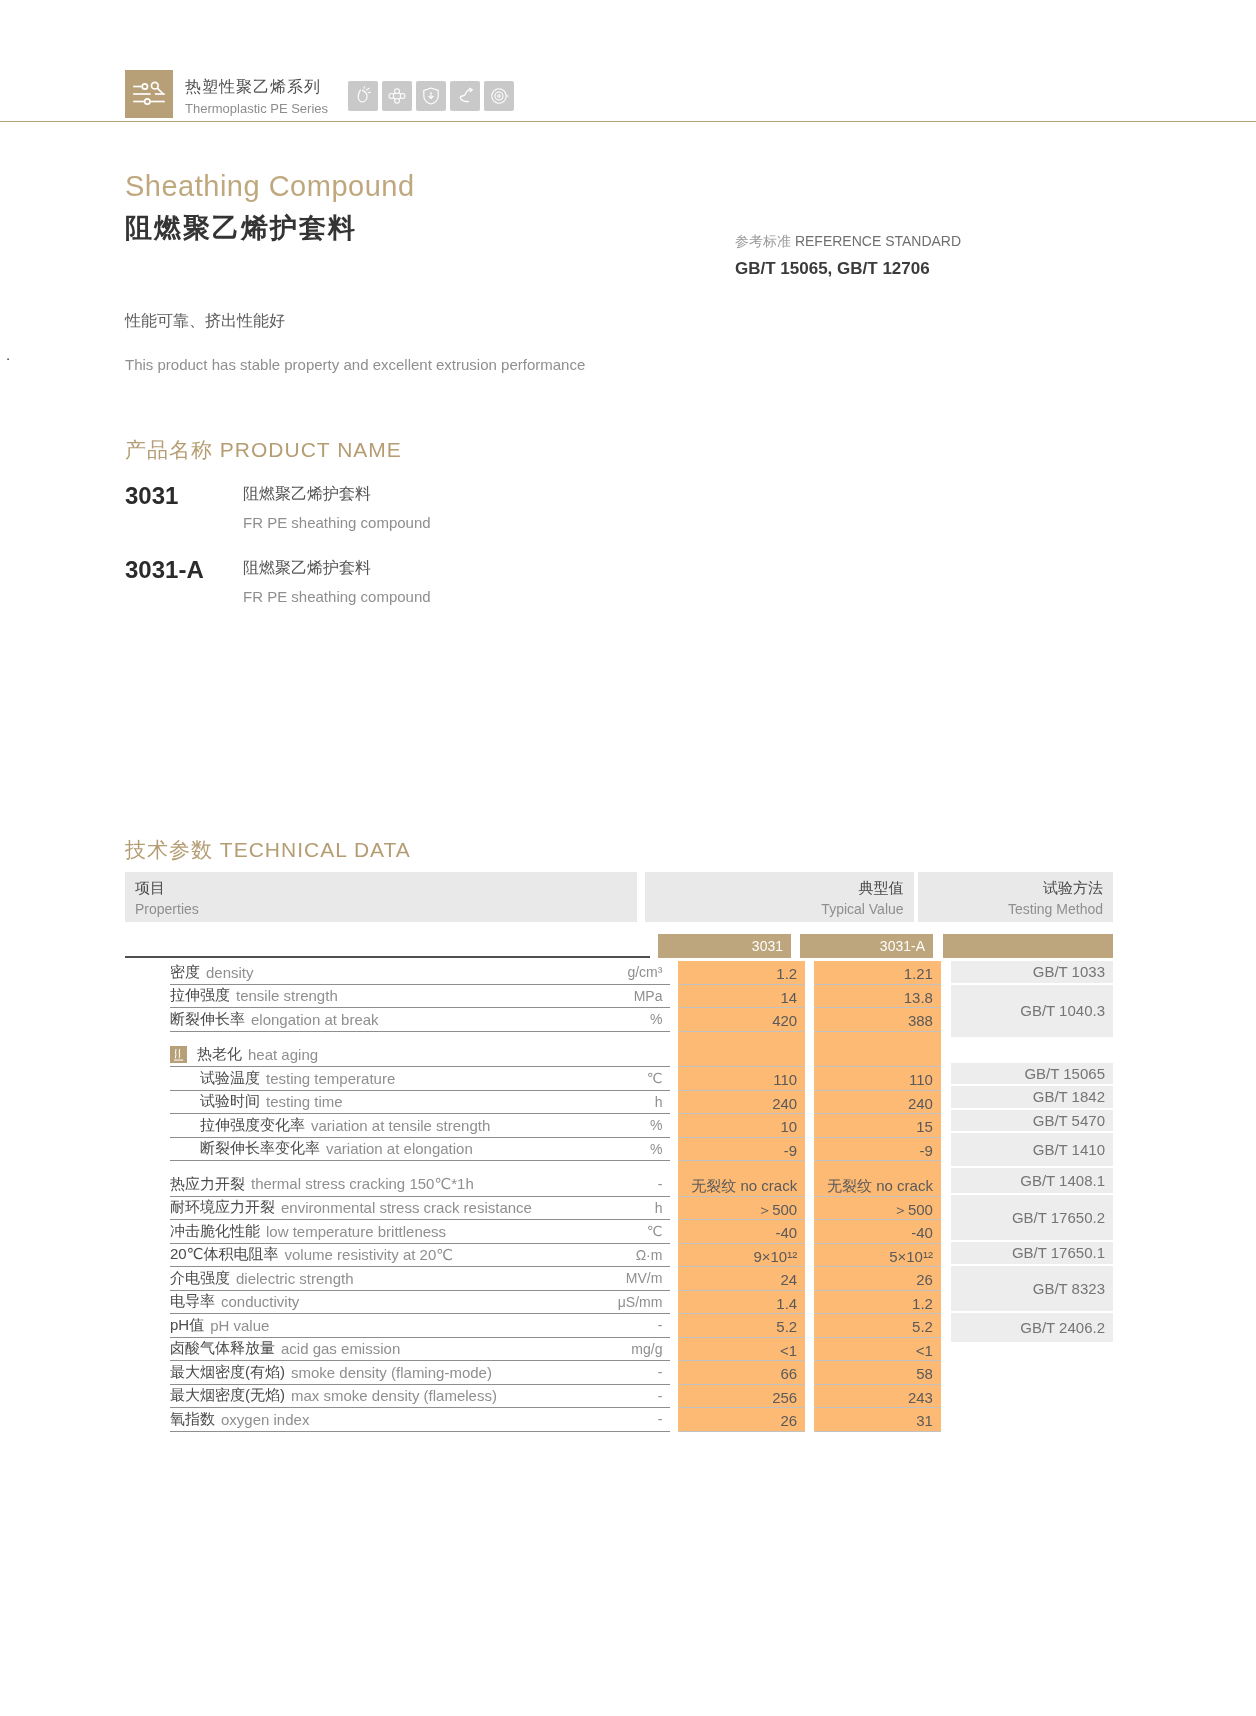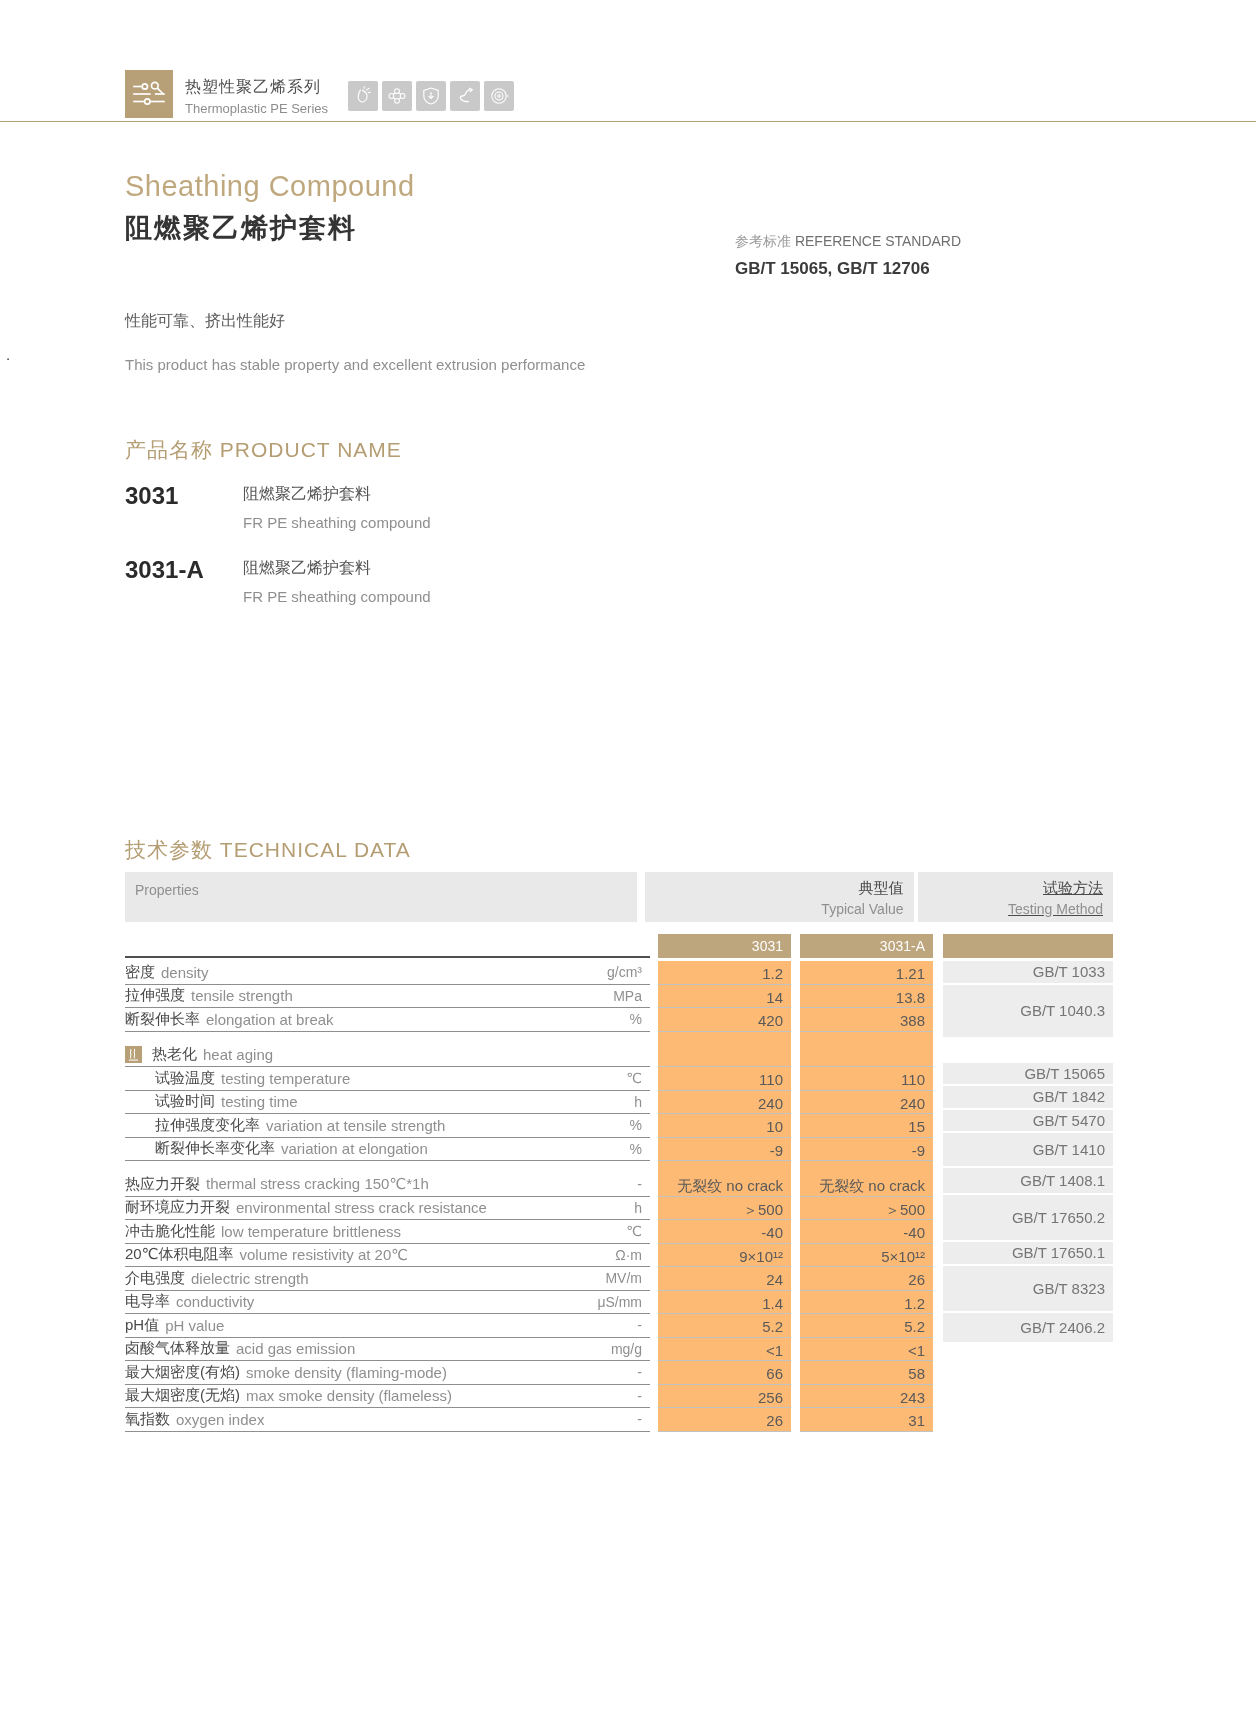--- a/index.html
+++ b/index.html
@@ -44,30 +44,30 @@
   .p-code { width:118px; font-size:24px; font-weight:bold; color:#2b2b2b; }
   .p-desc-cn { font-size:16px; color:#555; margin-top:2px; }
   .p-desc-en { font-size:15px; color:#8f8f8f; margin-top:9px; }
 
   
   .ttable { position:absolute; left:125px; top:872px; width:988px; }
   .thead { display:flex; height:50px; }
   .th { background:#e9e9e9; padding:7px 10px 0 10px; }
   .th-props { width:525px; }
   .th-typ { width:275px; margin-left:8px; text-align:right; }
-  .th-met { width:200px; margin-left:4px; text-align:right;text-decoration:underline; }
+  .th-met { width:200px; margin-left:4px; text-align:right; }
   .th-cn { font-size:15px; color:#4a4a4a; }
   .th-en { font-size:14px; color:#8f8f8f; margin-top:3px; }
   .subhead { display:flex; height:24px; margin-top:12px; }
   .sub-left { width:525px; border-bottom:2px solid #4f4f4f; }
   .sub-grade { width:133px; background:#bda67d; color:#fdfdfc; font-size:14px; text-align:right; padding:4px 8px 0 0; }
   .sub-grade.g1 { margin-left:8px; }
   .sub-grade.g2 { margin-left:9px; }
   .sub-met { width:170px; margin-left:10px; background:#bda67d; }
-  .tbody { display:flex; margin-top:3px; }
+  .tbody { display:flex; margin-top:3px;margin-left:45px; }
   .pcol { width:525px; }
   .vcol { width:133px; background:#fdba74; }
   .vcol.c1 { margin-left:8px; }
   .vcol.c2 { margin-left:9px; }
   .mcol { width:170px; margin-left:10px; }
   .prow { height:23.5px; display:flex; justify-content:space-between; align-items:center; border-bottom:1px solid #8e8e8e; }
   .prow.ind { padding-left:30px; }
   .plabel { display:flex; gap:6px; align-items:center; white-space:nowrap; }
   .pcn { font-size:15px; color:#4a4a4a; }
   .pen { font-size:15px; color:#8f8f8f; }
@@ -189,20 +189,21 @@
 </div>
 
 <div class="sec-head technical">
   <span>技术参数</span>
   <span>TECHNICAL DATA</span>
 </div>
 
 <div class="ttable">
   <div class="thead">
     <div class="th th-props">
+      <div class="th-cn">项目</div>
       <div class="th-en">Properties</div>
     </div>
     <div class="th th-typ">
       <div class="th-cn">典型值</div>
       <div class="th-en">Typical Value</div>
     </div>
     <div class="th th-met">
       <div class="th-cn">试验方法</div>
       <div class="th-en">Testing Method</div>
     </div>

